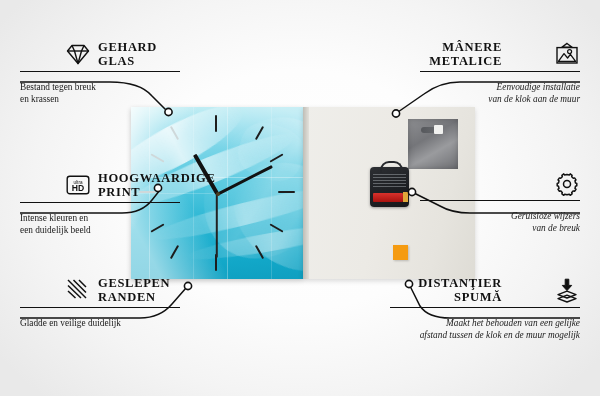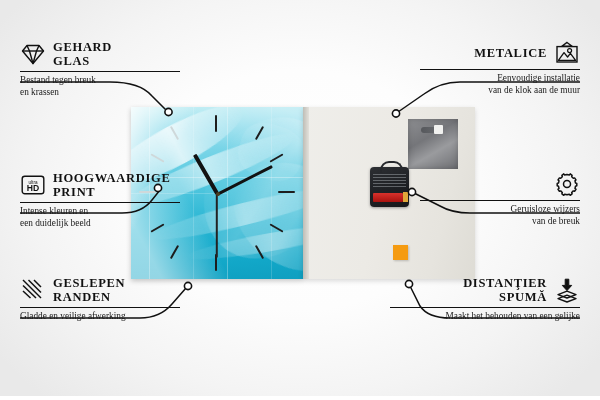--- a/index.html
+++ b/index.html
@@ -76,25 +76,25 @@
   .cl-left .cl-head{flex-direction:row;justify-content:flex-start;}
   .cl-right .cl-head{flex-direction:row-reverse;justify-content:flex-start;}
   .cl-title{
     font-size:12.5px;line-height:14px;letter-spacing:.7px;
     color:#111;font-weight:700;text-transform:uppercase;
     font-family:"Liberation Serif", serif;
   }
   .cl-right .cl-title{text-align:right;}
   .rule{height:1.4px;background:#111;margin-top:3px;}
   .cl-sub{
-    font-size:9.3px;line-height:11.6px;color:#1a1a1a;margin-top:3px;
+    font-size:9.3px;line-height:11.6px;color:#1a1a1a;margin-top:10px;
     font-family:"Liberation Serif", serif;
   }
-  .cl-right .cl-sub{text-align:right;}
-  .icon{width:26px;height:26px;flex:0 0 26px;display:block;}
+  .cl-right .cl-sub{text-align:right;font-style:italic;}
+  .icon{width:26px;height:26px;flex:0 0 26px;display:block;margin-left:45px;}
   svg{display:block;overflow:visible;}
   #leaders{position:absolute;left:0;top:0;width:600px;height:400px;pointer-events:none;}
 </style>
 </head>
 <body>
 
 <div id="stage">
 
   <div id="clock-front" class="product">
     <div class="feather" style="left:-30px;top:18px;width:150px;height:40px;transform:rotate(-28deg);"></div>
@@ -222,35 +222,36 @@
           </g>
         </svg>
       </span>
       <span>
         <span class="cl-title" style="display:block">GESLEPEN</span>
         <span class="cl-title" style="display:block">RANDEN</span>
       </span>
     </div>
     <div class="rule"></div>
     <div class="cl-sub">
-      <span style="display:block">Gladde en veilige afwerking</span>
+      <span style="display:block">Gladde en veilige duidelijk</span>
     </div>
   </div>
 
   <div class="callout cl-right" style="left:420px;top:40px;width:160px;">
     <div class="cl-head">
       <span class="icon">
         <svg width="26" height="26" viewBox="0 0 26 26">
           <path d="M13,2.4 L18,6.2 L8,6.2 Z" fill="none" stroke="#111" stroke-width="1.3"></path>
           <rect x="3" y="6.6" width="20" height="15.4" fill="none" stroke="#111" stroke-width="1.4"></rect>
           <path d="M4.4,20.4 L10,12.6 L13.6,17 L16.4,13.4 L21.6,20.4 Z" fill="none" stroke="#111" stroke-width="1.3" stroke-linejoin="round"></path>
           <circle cx="15.6" cy="10.6" r="2" fill="none" stroke="#111" stroke-width="1.2"></circle>
         </svg>
       </span>
       <span>
+        <span class="cl-title" style="display:block;text-align:right">MÂNERE</span>
         <span class="cl-title" style="display:block;text-align:center">METALICE</span>
       </span>
     </div>
     <div class="rule"></div>
     <div class="cl-sub">
       <span style="display:block">Eenvoudige installatie</span>
       <span style="display:block">van de klok aan de muur</span>
     </div>
   </div>
 
@@ -283,16 +284,17 @@
         </svg>
       </span>
       <span>
         <span class="cl-title" style="display:block;text-align:right">DISTANŢIER</span>
         <span class="cl-title" style="display:block;text-align:right">SPUMĂ</span>
       </span>
     </div>
     <div class="rule"></div>
     <div class="cl-sub">
       <span style="display:block">Maakt het behouden van een gelijke</span>
+      <span style="display:block">afstand tussen de klok en de muur mogelijk</span>
     </div>
   </div>
 
 </div>
 
 </body></html>

